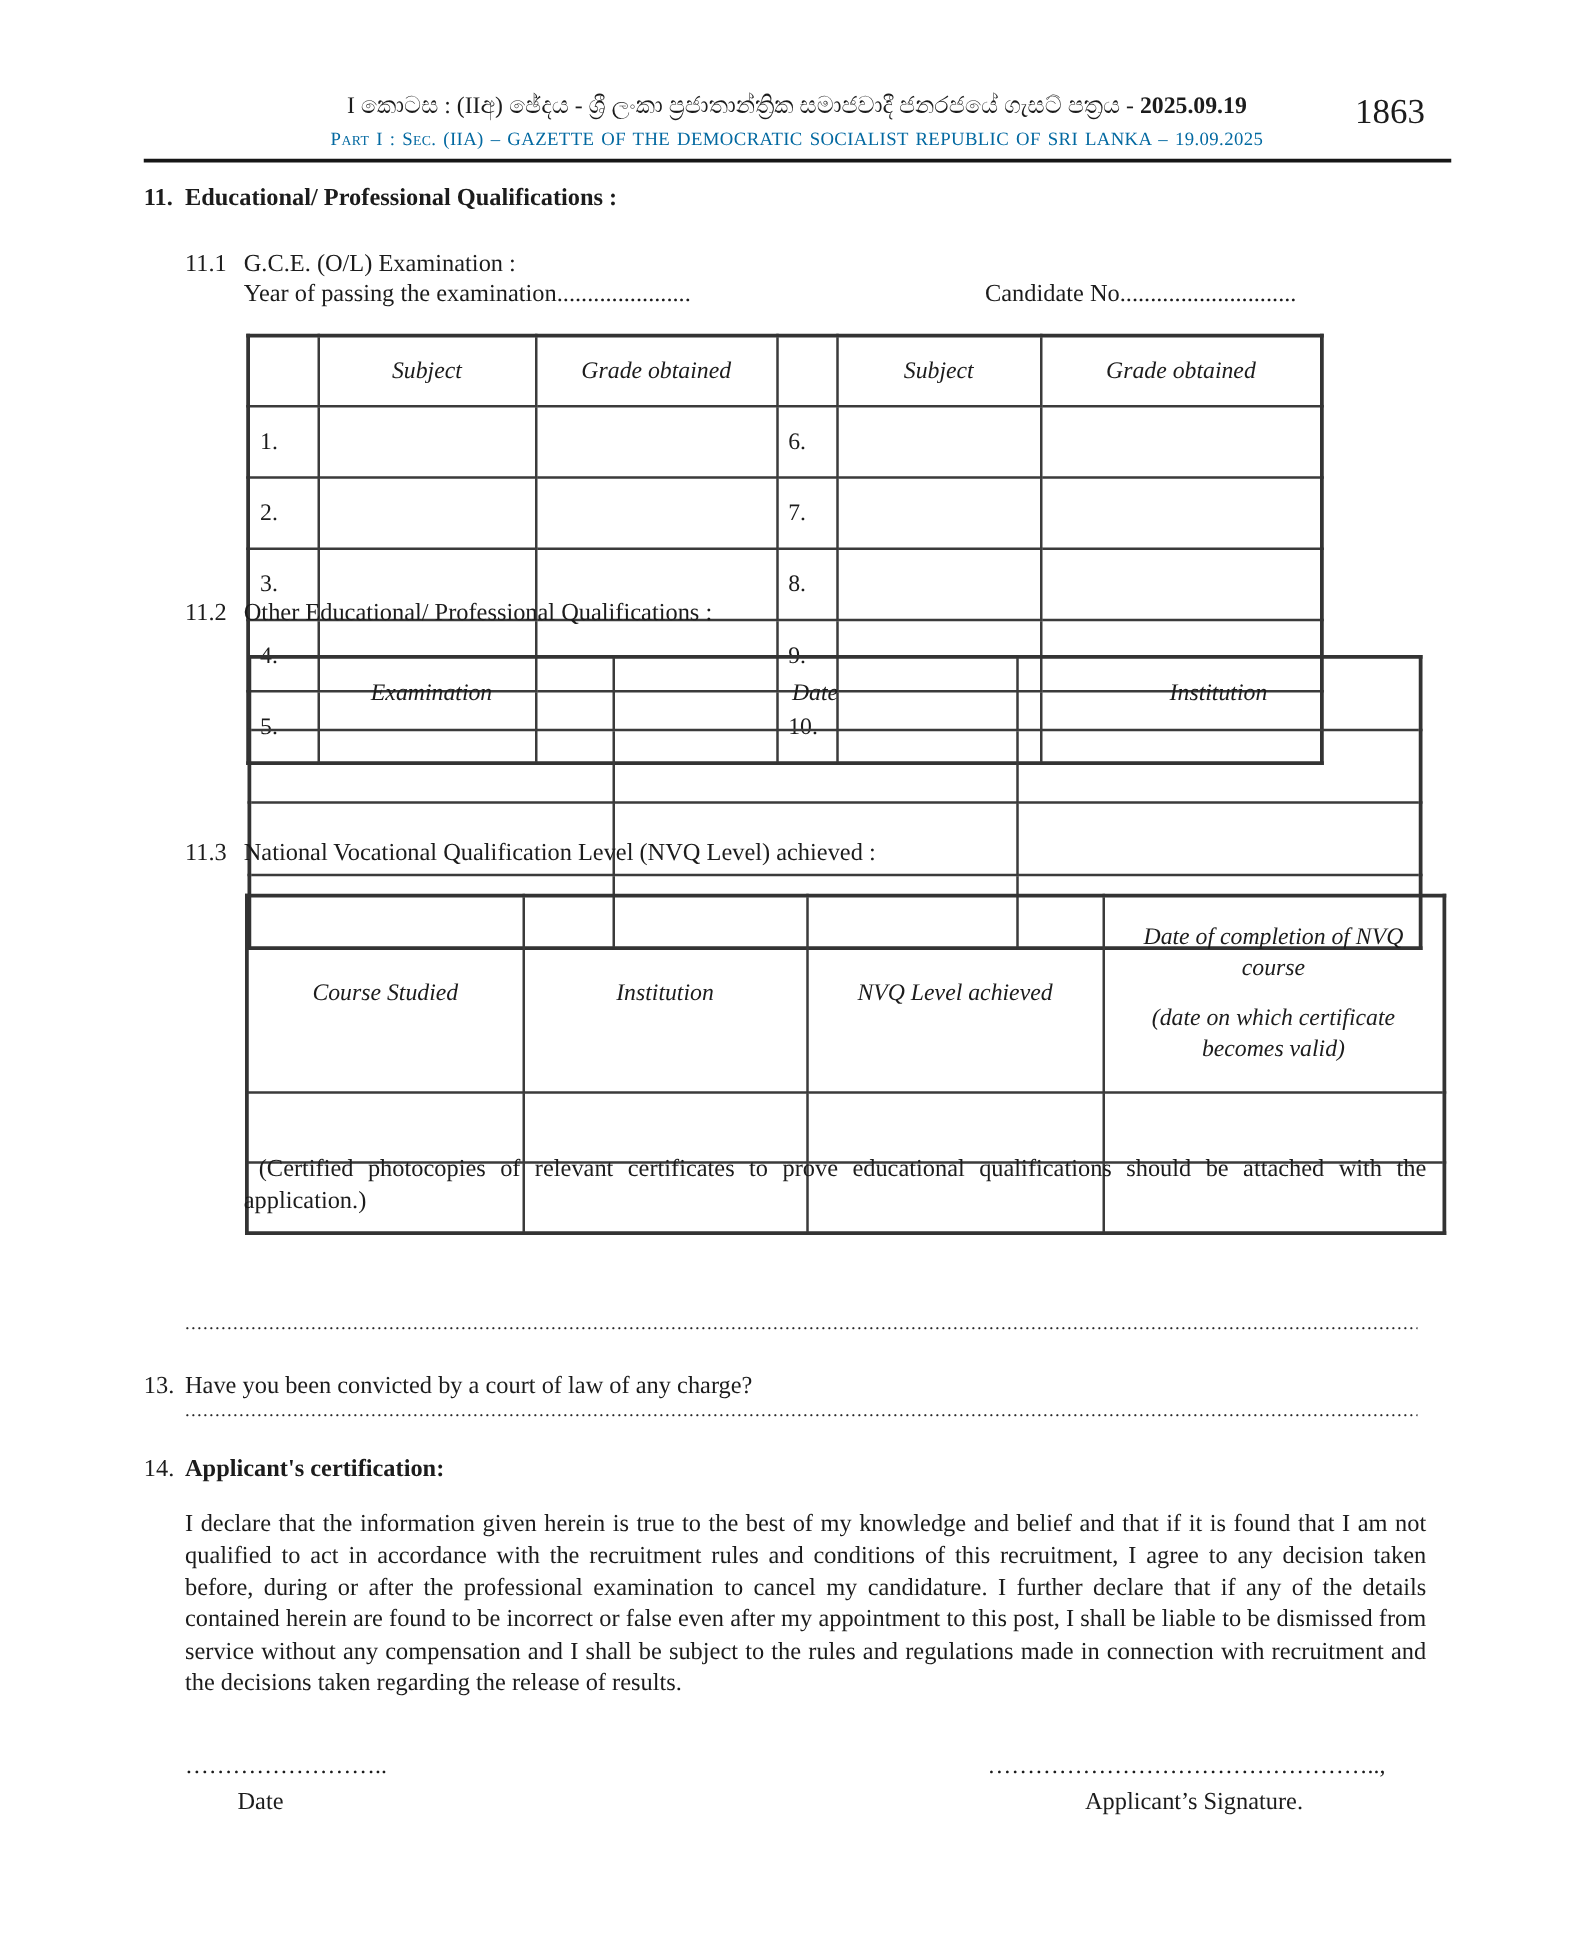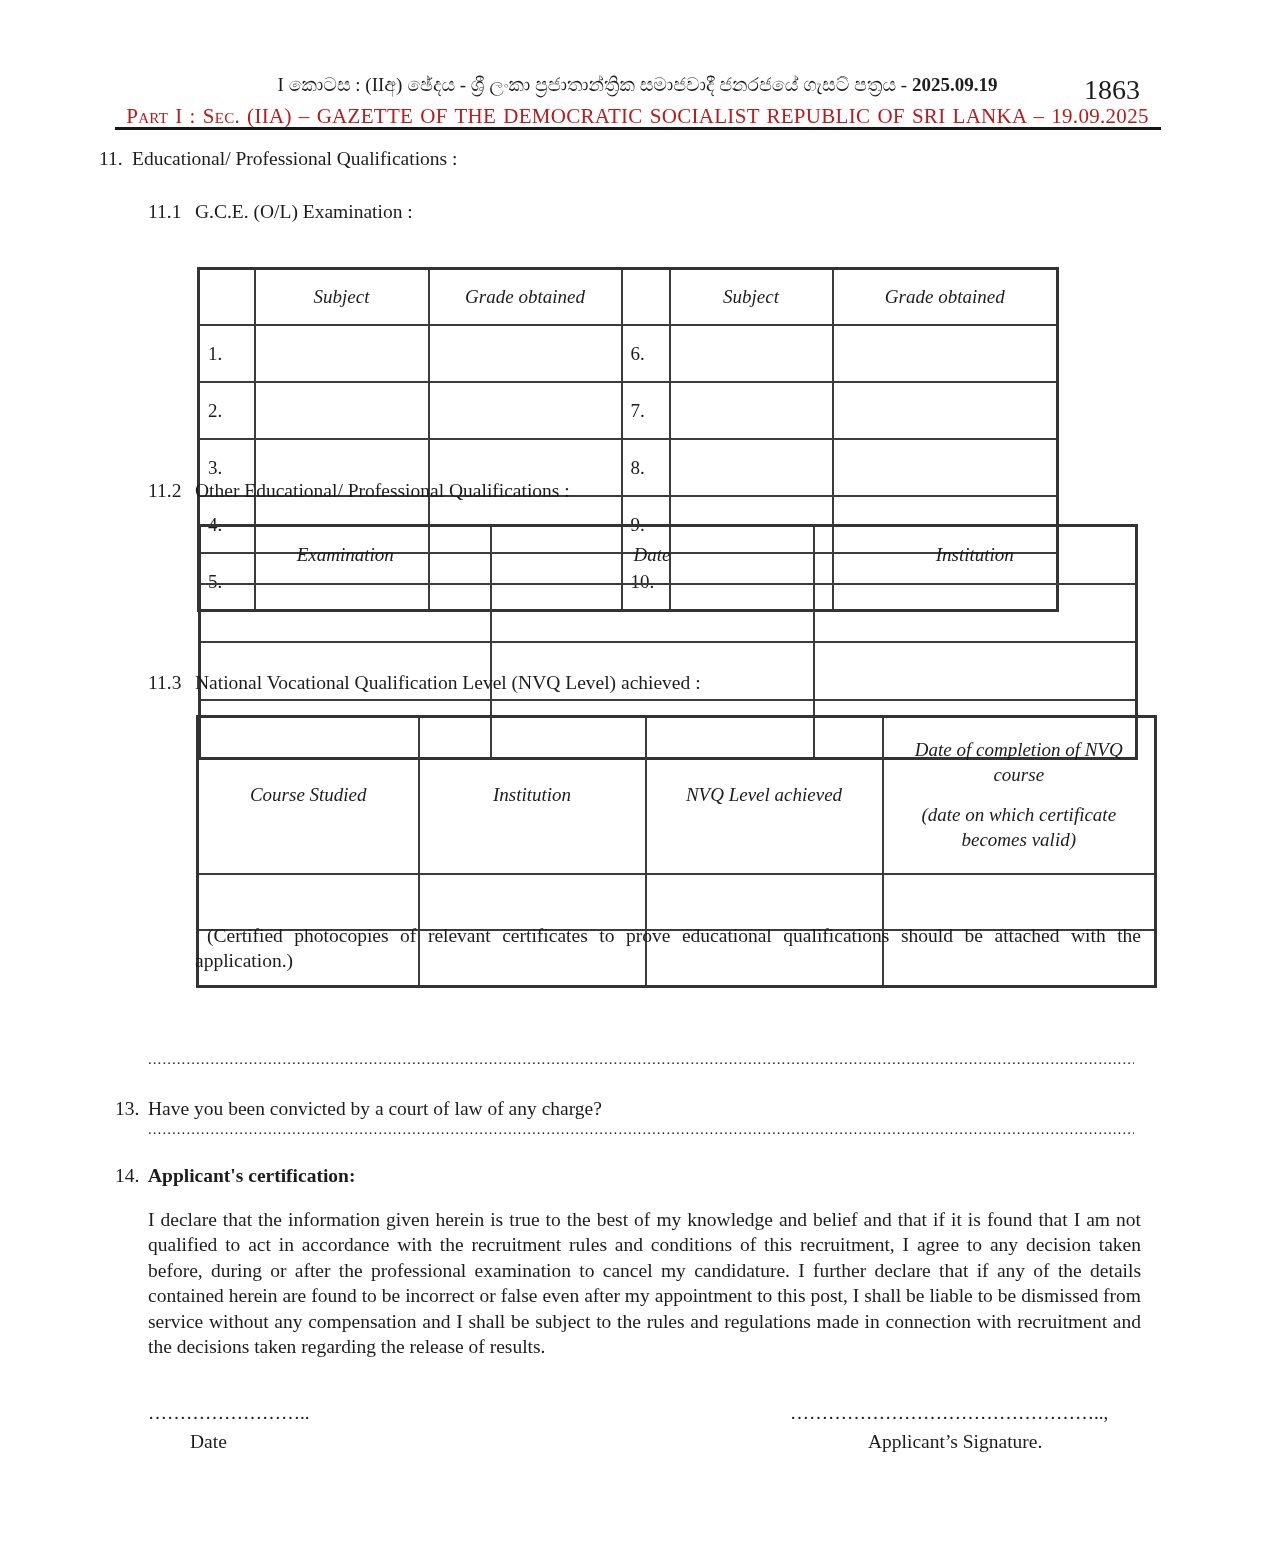--- a/index.html
+++ b/index.html
@@ -7,32 +7,32 @@
     position:relative; width:1275px; height:1555px; background:#ffffff;
     font-family:"Liberation Serif","DejaVu Serif",serif; color:#1c1c1c;
     overflow:hidden;
   }
   .abs { position:absolute; }
 
   
   .hdr-si { left:115px; top:74px; width:1045px; text-align:center; font-size:19px; }
   .hdr-si b { font-weight:700; }
   .pageno { left:1040px; top:74px; width:100px; text-align:right; font-size:28px; }
-  .hdr-en { left:115px; top:104px; width:1045px; text-align:center; font-size:21px;
-            font-variant:small-caps; letter-spacing:0.3px; word-spacing:1.5px; color:#b91c1c;font-family:Liberation Serif, serif; }
+  .hdr-en { left:115px; top:104px; width:1045px; text-align:center; font-size:15px;
+            font-variant:small-caps; letter-spacing:0.3px; word-spacing:1.5px; color:#0369a1;font-family:Liberation Serif, serif; }
   .rule { left:115px; top:127px; width:1046px; height:3px; background:#161616; }
 
   
   .qline { display:flex; font-size:19.5px; line-height:26.5px; }
   .qnum  { flex:none; width:33px; }
   .qnum-sub { flex:none; width:47px; }
   .qtext { flex:1; }
   .bold { font-weight:700; }
 
-  .h11  { left:99px; top:146px; width:1045px; }
+  .h11  { left:115px; top:146px; width:1045px;font-weight:bold; }
   .h111 { left:148px; top:199px; width:1000px; }
   .yearline { left:195px; top:225px; width:880px; font-size:19.5px; }
   .cand { position:absolute; left:593px; top:0; }
 
   .h112 { left:148px; top:478px; width:1000px; }
   .h113 { left:148px; top:670px; width:1000px; }
 
   
   .tbl { border-collapse:collapse; table-layout:fixed; border:3px solid #333; }
   .tbl th, .tbl td { border:2px solid #3b3b3b; padding:12px 8px; overflow:hidden; }
@@ -83,20 +83,24 @@
 
   <div class="abs qline h11">
     <span class="qnum">11.</span>
     <span class="qtext">Educational/ Professional Qualifications :</span>
   </div>
 
   <div class="abs qline h111">
     <span class="qnum-sub">11.1</span>
     <span class="qtext">G.C.E. (O/L) Examination :</span>
   </div>
+  <div class="abs yearline">
+    <span>Year of passing the examination......................</span>
+    <span class="cand">Candidate No.............................</span>
+  </div>
 
   <table class="abs tbl t1">
     <colgroup>
       <col style="width:56px">
         <col style="width:174px">
         <col style="width:193px">
       <col style="width:48px">
         <col style="width:163px">
         <col style="width:225px">
     </colgroup>

